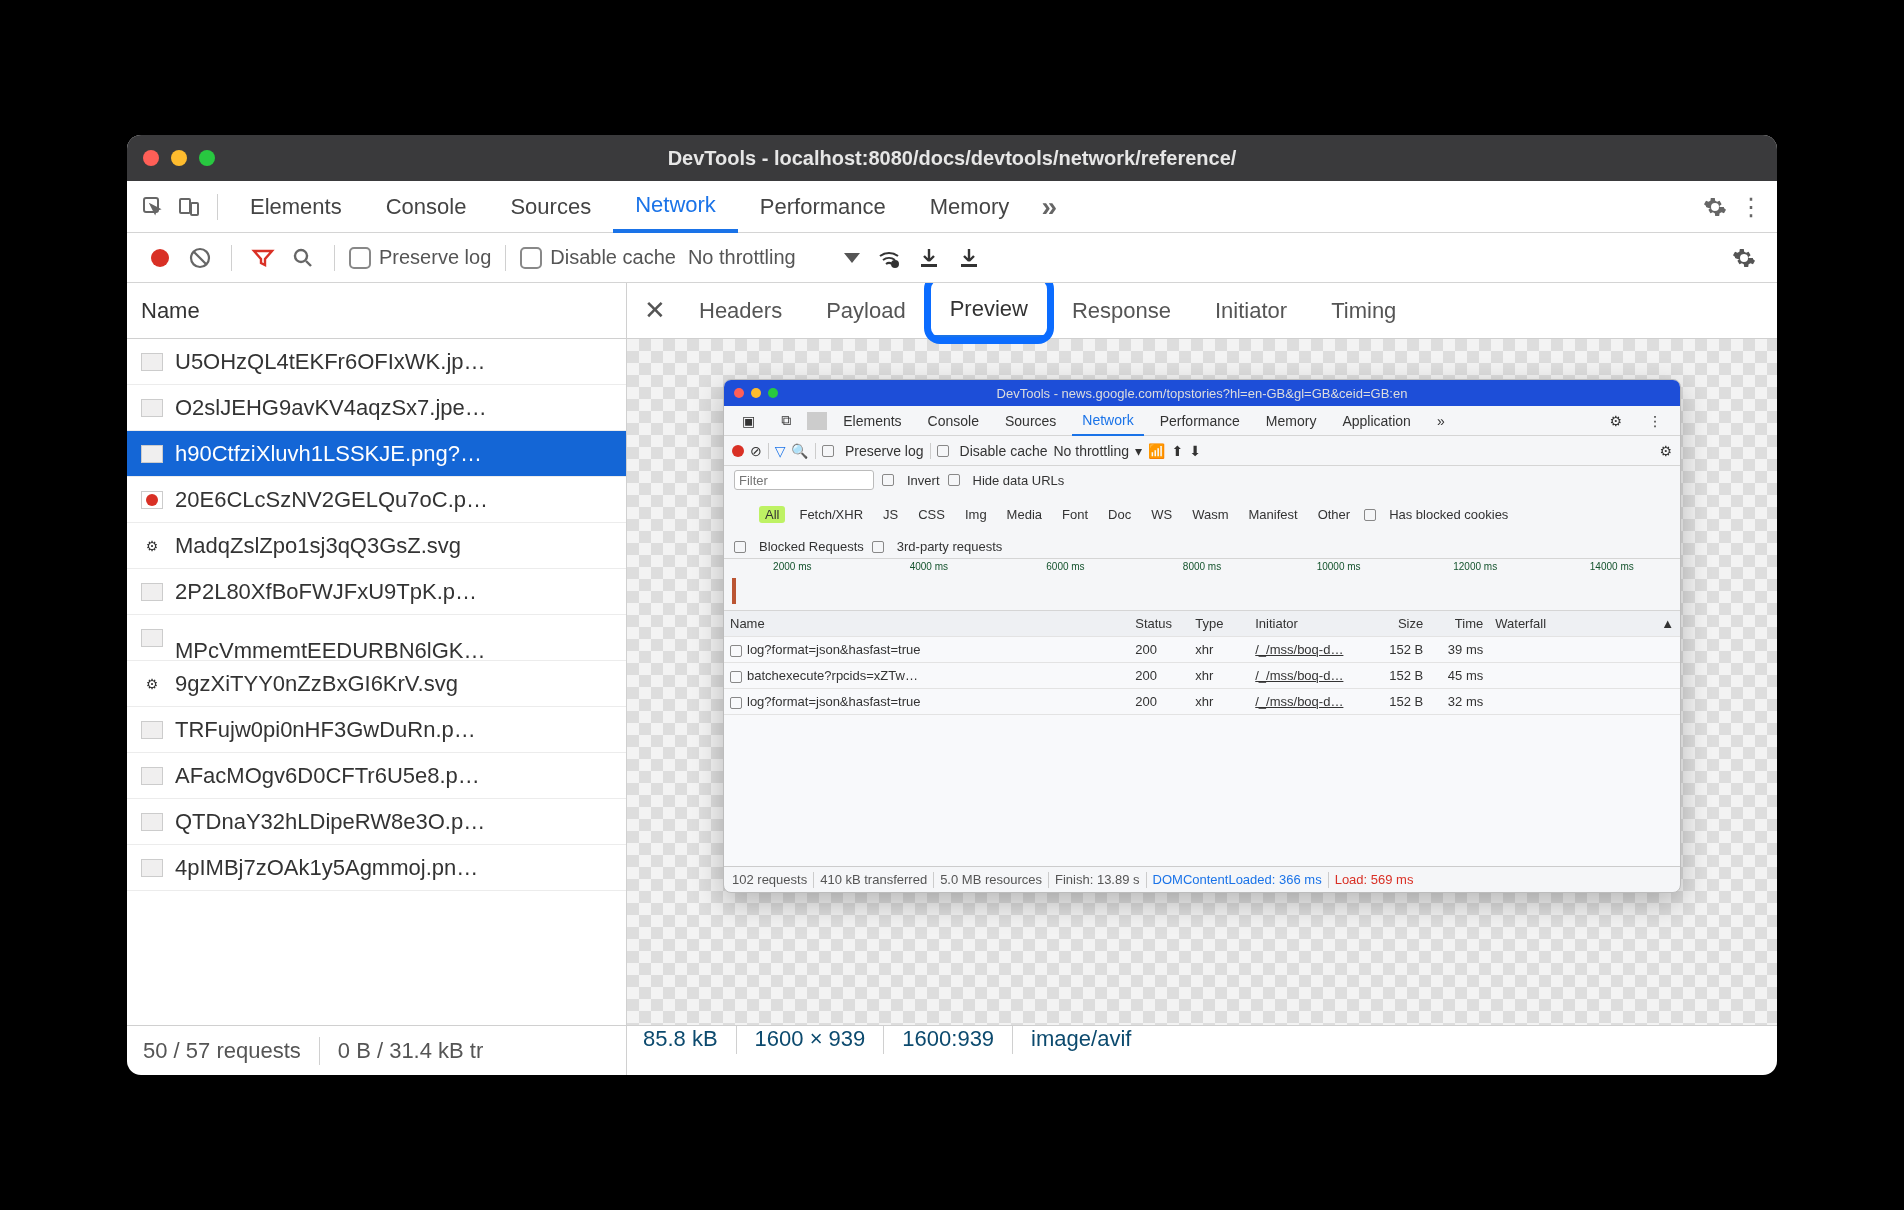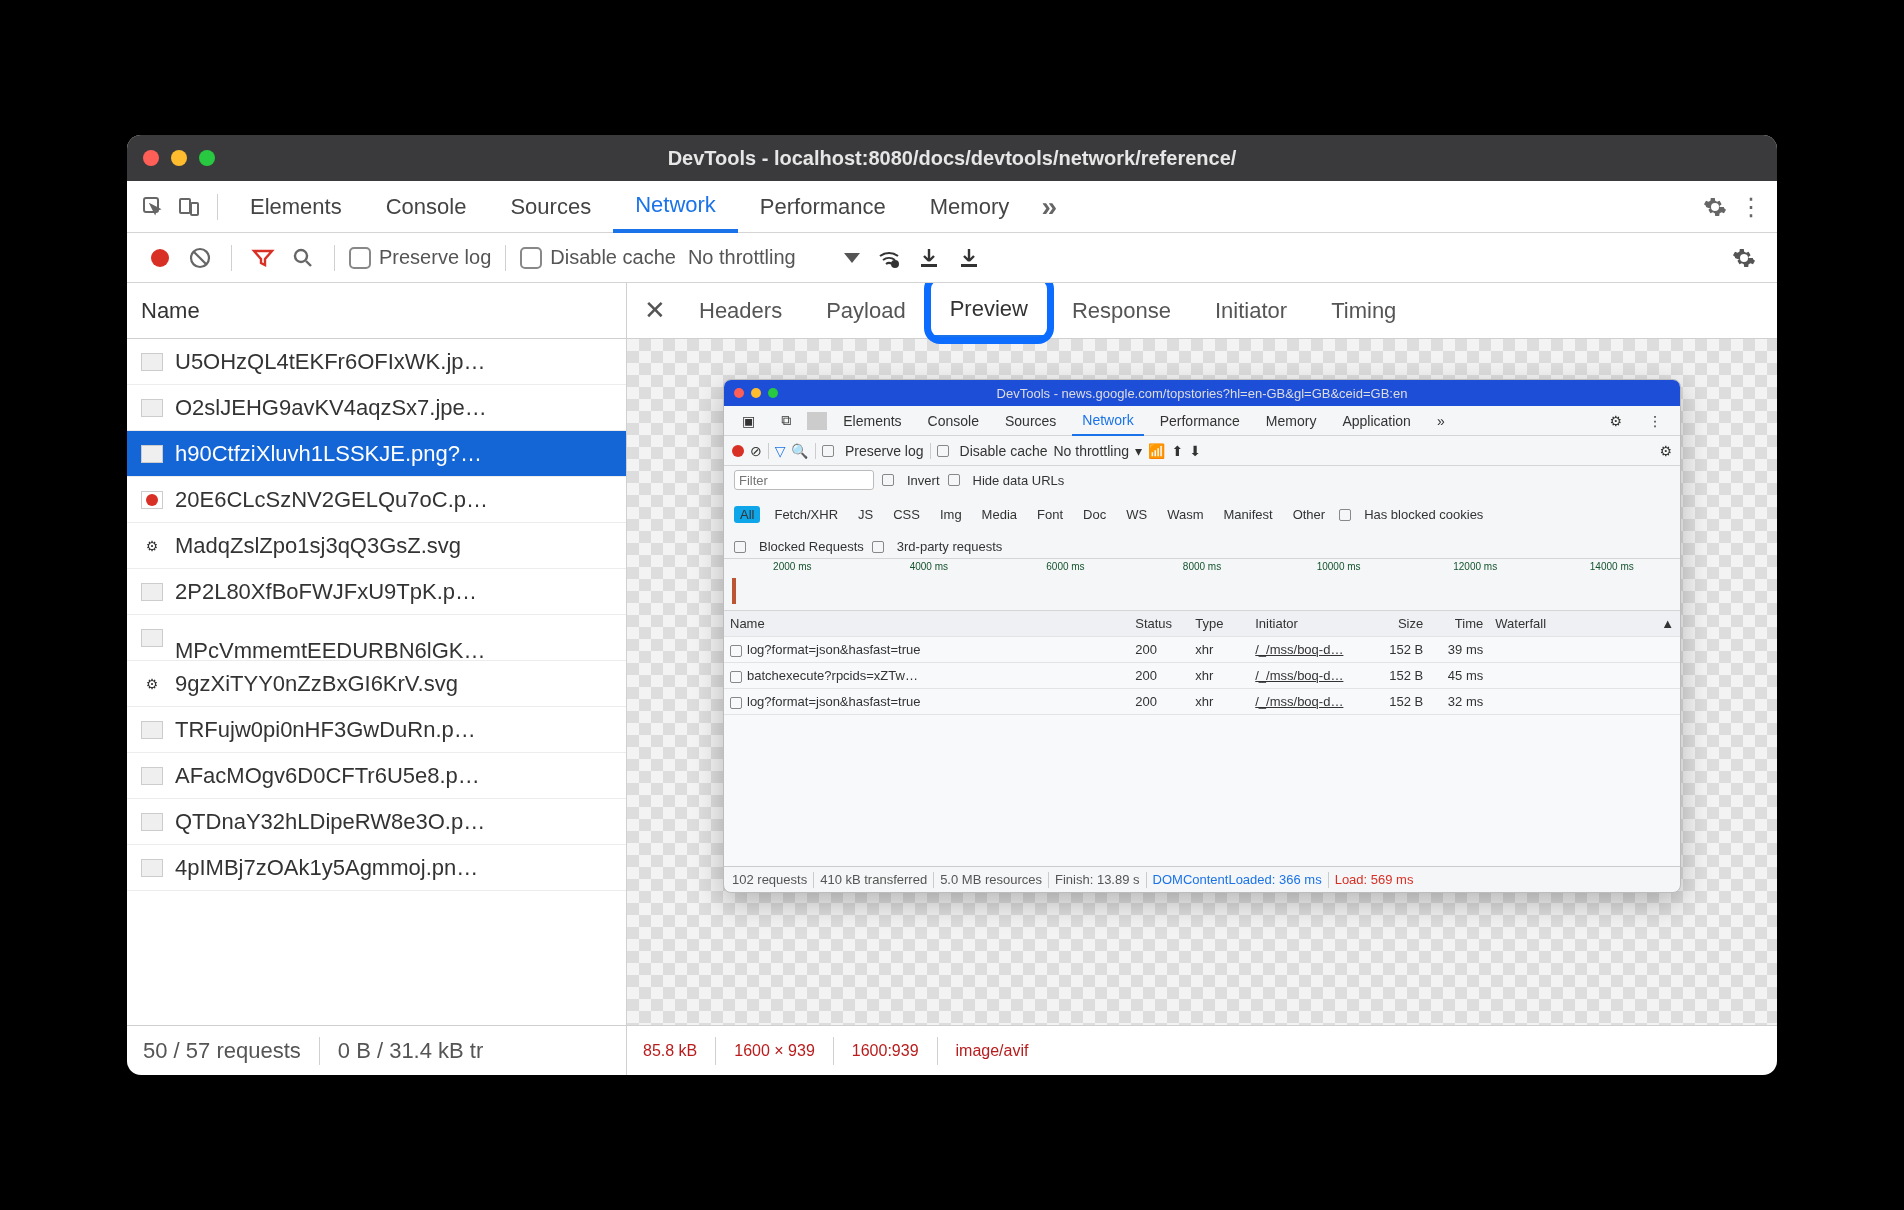--- a/index.html
+++ b/index.html
@@ -229,41 +229,41 @@
   }
   .is-row.tabs span{padding:0 10px;cursor:pointer;}
   .is-row.tabs .act{border-bottom:2px solid #1a73e8;color:#1a73e8;height:30px;display:flex;align-items:center;}
   .is-row .sp{flex:1;}
   .is-filter {
     display:flex;flex-wrap:wrap;align-items:center;gap:8px;
     padding:4px 10px;border-bottom:1px solid #d5d5d5;font-size:13px;
   }
   .is-filter input{width:140px;height:20px;border:1px solid #bbb;border-radius:3px;padding:0 4px;font-size:13px;}
   .pill{padding:1px 6px;border-radius:3px;cursor:pointer;}
-  .pill.act{background:#0ea5e9;}
+  .pill.act{background:#bef264;margin-left:25px;}
   .is-timeline{height:52px;border-bottom:1px solid #d5d5d5;position:relative;display:flex;justify-content:space-around;font-size:10px;color:#14532d;padding-top:2px;}
   .is-timeline .tick{flex:1;text-align:center;}
   .is-timeline::after{content:"";position:absolute;bottom:6px;left:8px;width:4px;height:26px;background:#b53;} 
   .is-table{flex:1;background:#f8f9fb;}
   .is-thead,.is-trow{display:flex;border-bottom:1px solid #e3e3e3;font-size:13px;height:26px;align-items:center;}
   .is-thead{background:#eef0f3;font-weight:500;}
   .is-thead div,.is-trow div{padding:0 6px;overflow:hidden;text-overflow:ellipsis;white-space:nowrap;}
   .isc-name{flex:2.2;} .isc-st{width:60px;} .isc-ty{width:60px;} .isc-in{width:120px;text-decoration:underline;color:#333;} .isc-sz{width:60px;text-align:right;} .isc-tm{width:60px;text-align:right;} .isc-wf{flex:1;}
   .rchk{width:12px;height:12px;border:1px solid #888;border-radius:2px;display:inline-block;margin-right:5px;vertical-align:middle;}
   .is-trow .isc-wf{position:relative;}
   .is-status{height:26px;display:flex;align-items:center;border-top:1px solid #ccc;font-size:13px;color:#555;padding:0 8px;gap:6px;}
   .is-status .vd{width:1px;height:16px;background:#ccc;}
   .is-dcl{color:#1a73e8;} .is-load{color:#d93025;}
   
   .status-bar {
     height: 50px;
     border-top: 1px solid #d0d0d0;
-    display: flex; align-items: center;
+    display: flex; align-items: flex-start;
     padding: 0 16px;
-    font-size: 16px; color: #b91c1c;
+    font-size: 22px; color: #0c4a6e;
   }
   .status-bar .vd { width:1px;height:28px;background:#d0d0d0;margin:0 18px; }
   .sidestatus{height:50px;border-top:1px solid #d0d0d0;display:flex;align-items:center;padding:0 16px;font-size:22px;color:#555;}
   .sidestatus .vd{width:1px;height:28px;background:#d0d0d0;margin:0 18px;}
   svg{width:24px;height:24px;}
 </style>
 </head>
 <body>
 
 <div class="window">

